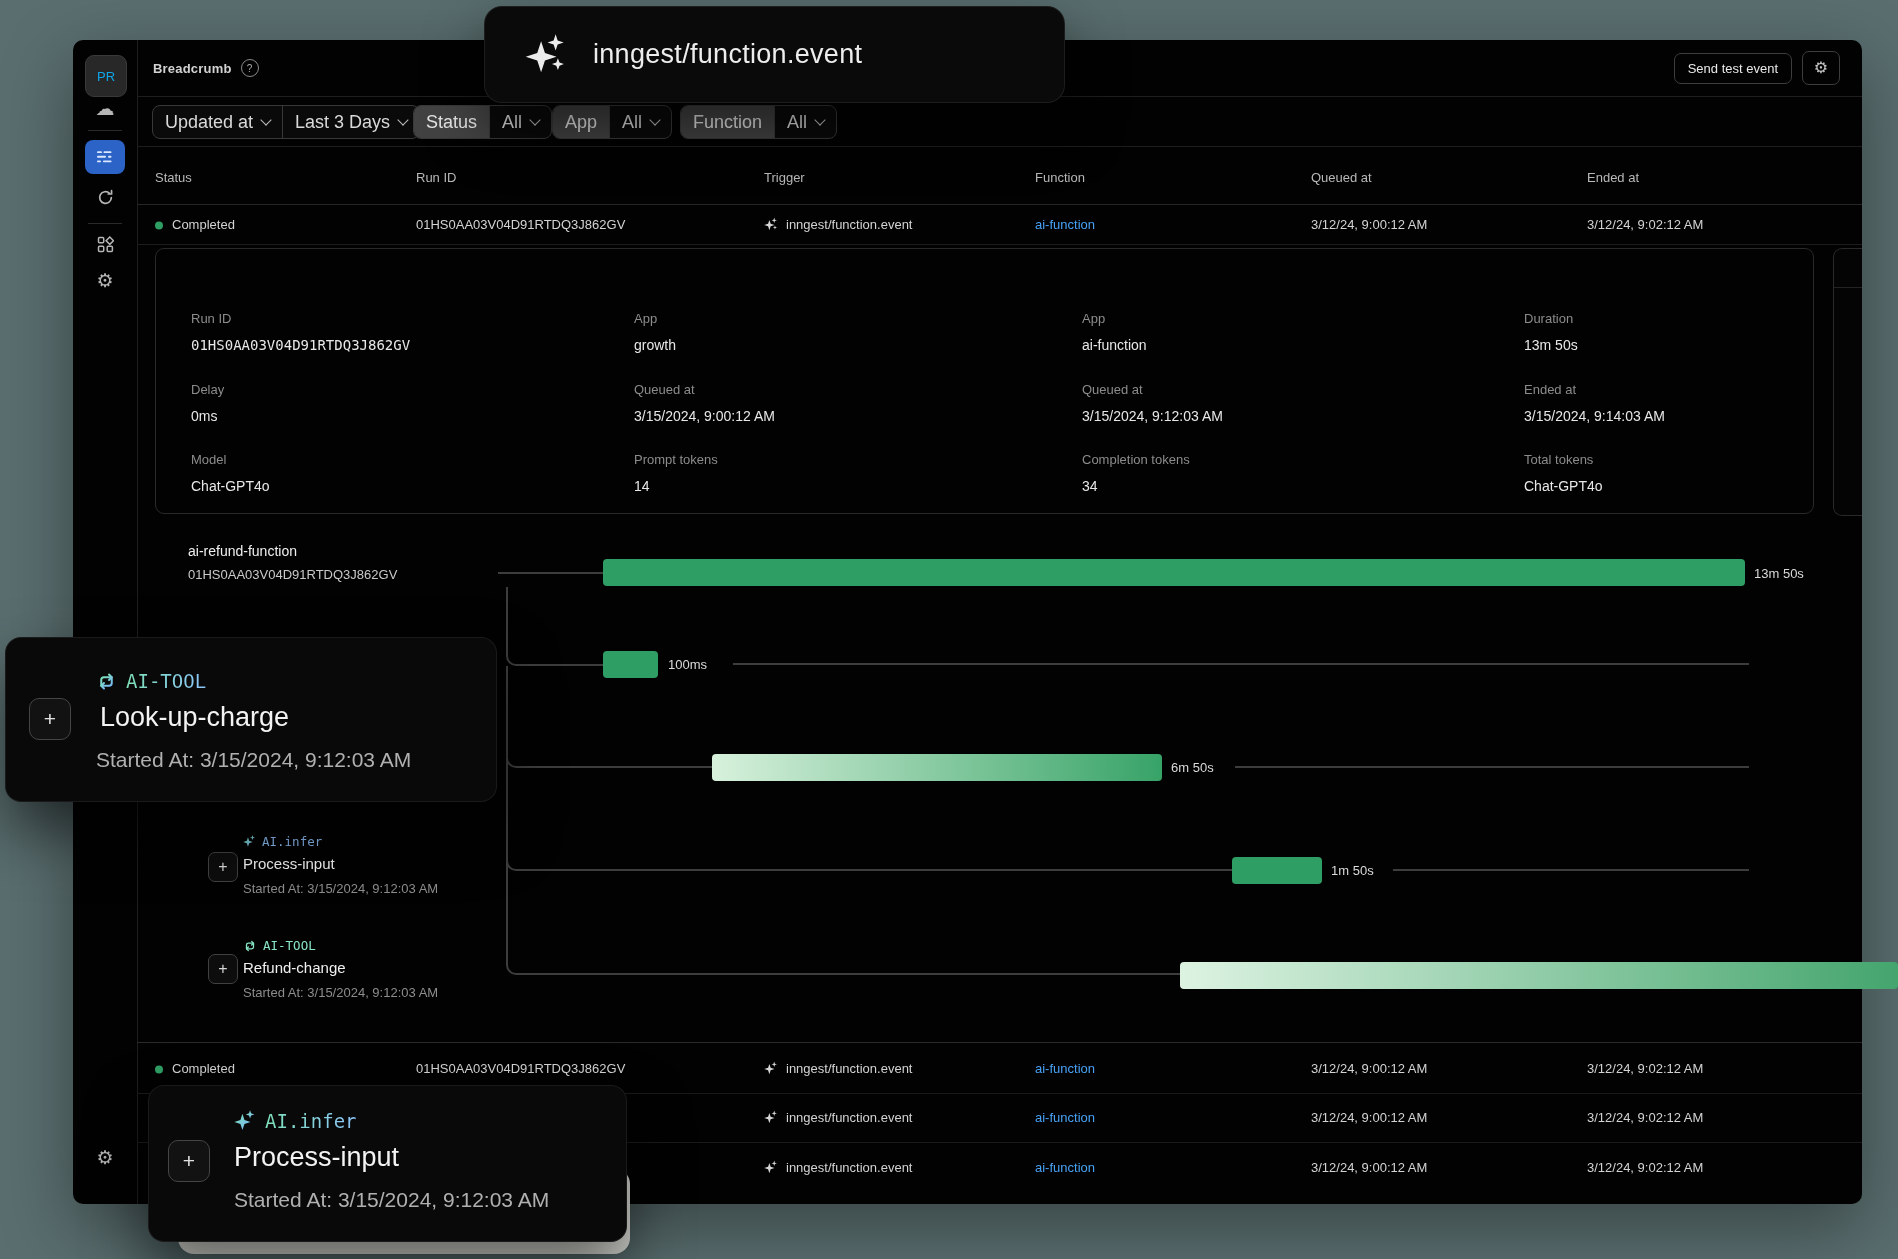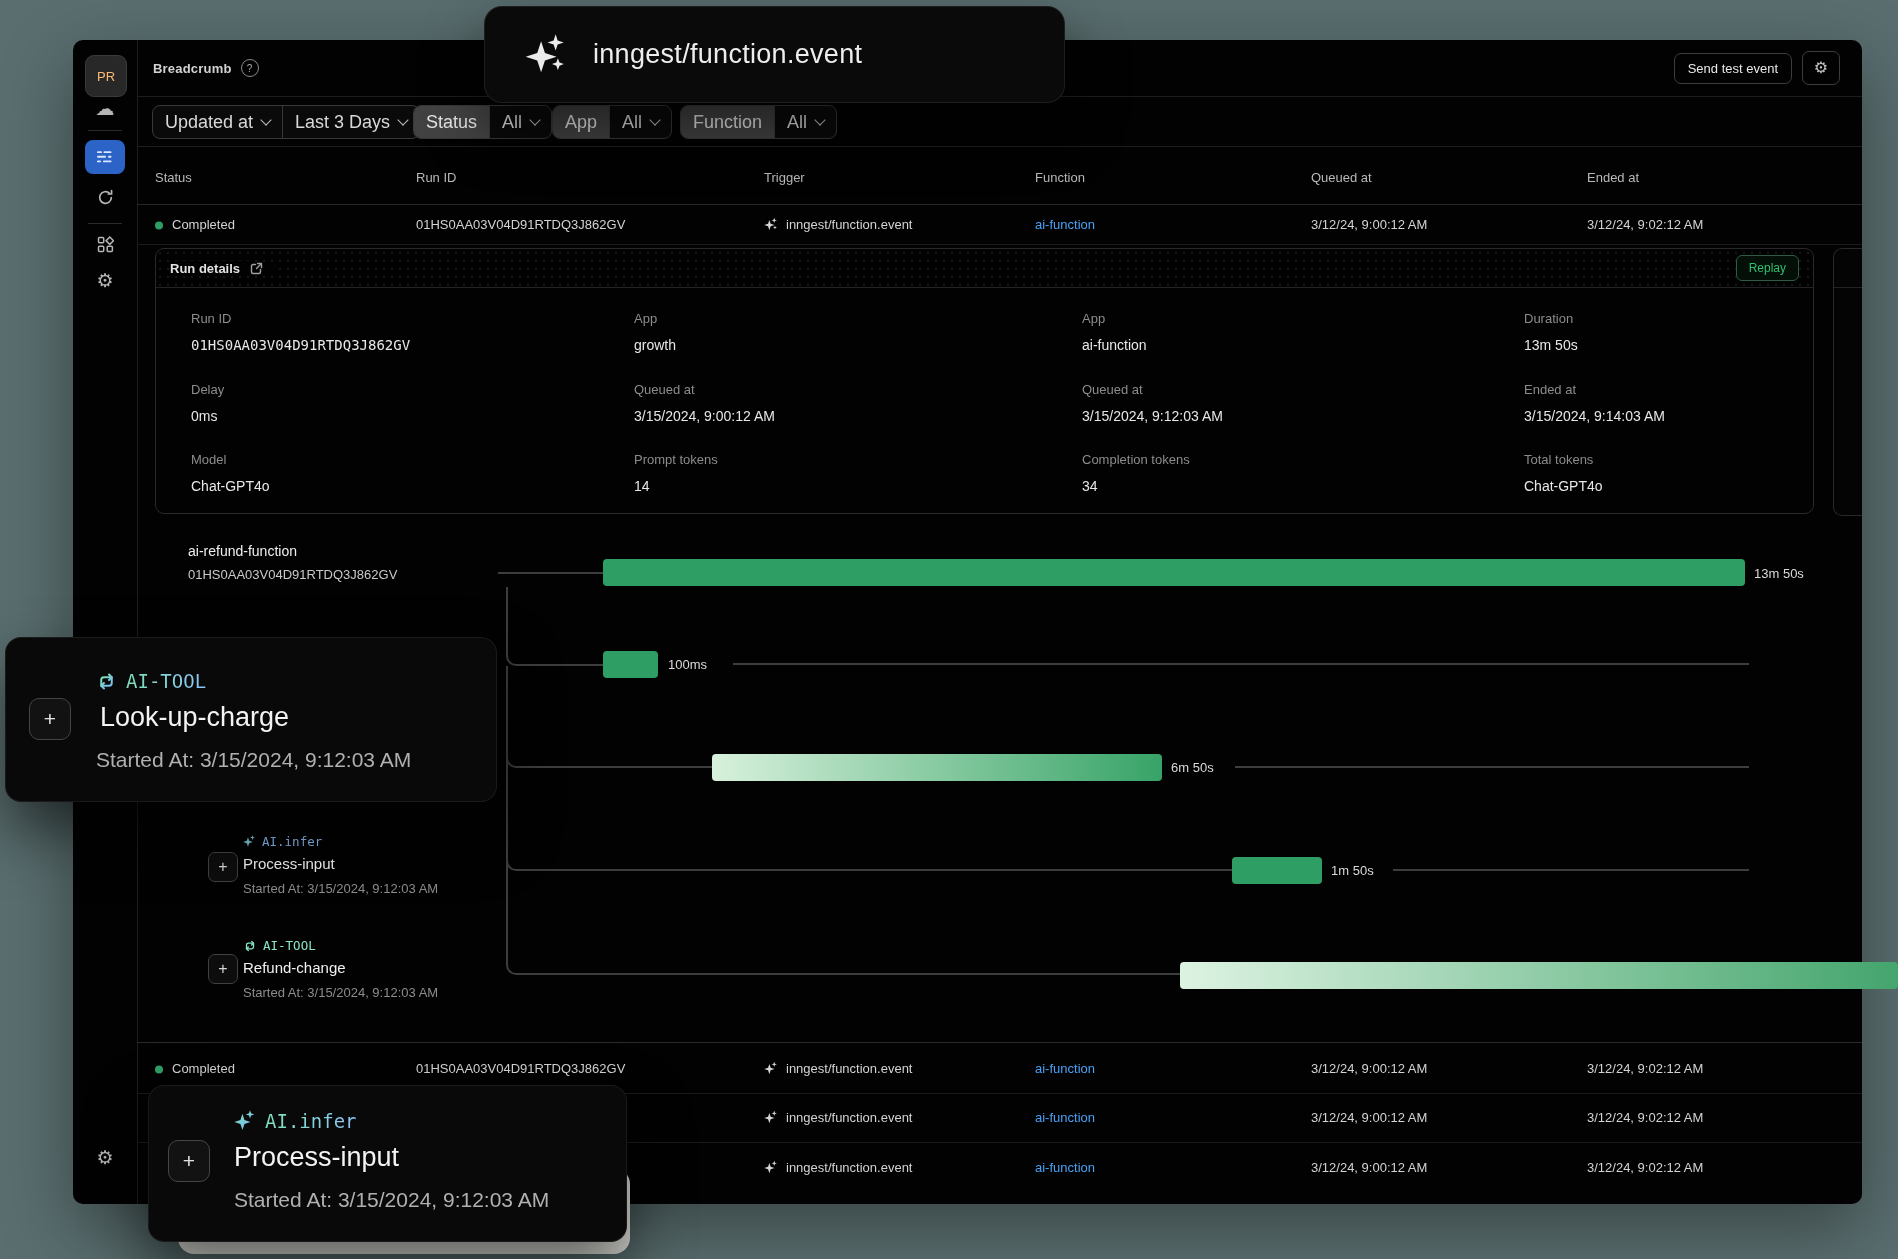--- a/index.html
+++ b/index.html
@@ -14,21 +14,21 @@
 
   
   .app{
     position:absolute;left:73px;top:40px;width:1789px;height:1164px;
     background:#020202;border-radius:10px;box-shadow:0 24px 70px rgba(0,0,0,.38);
   }
 
   
   .sidebar{position:absolute;left:0;top:0;bottom:0;width:64px;border-right:1px solid #1d1d1d;}
   .avatar{position:absolute;left:12px;top:15px;width:40px;height:40px;border-radius:9px;
-    background:#282828;border:1px solid #3a3a3a;color:#fdba74;font-size:13px;
+    background:#282828;border:1px solid #3a3a3a;color:#0ea5e9;font-size:13px;
     display:flex;align-items:center;justify-content:center;}
   .side-ic{position:absolute;left:0;width:64px;text-align:center;color:#b5b5b5;}
   .side-hr{position:absolute;left:15px;right:15px;border-top:1px solid #2a2a2a;}
   .side-active{position:absolute;left:12px;top:100px;width:40px;height:34px;border-radius:8px;
     background:#2b63c6;display:flex;align-items:center;justify-content:center;}
   .glyph{font-size:19px;line-height:1;}
 
   
   .topbar{position:absolute;left:64px;top:0;right:0;height:57px;border-bottom:1px solid #1d1d1d;
     display:flex;align-items:center;padding:0 22px 0 16px;box-sizing:border-box;}
@@ -234,32 +234,20 @@
         <polygon points="18.8,13.8 19.7,16.3 22.2,17.2 19.7,18.1 18.8,20.6 17.9,18.1 15.4,17.2 17.9,16.3"></polygon>
       </svg>
       <span>inngest/function.event</span>
     </span>
     <span class="cell link" style="left:898px">ai-function</span>
     <span class="cell" style="left:1174px">3/12/24, 9:00:12 AM</span>
     <span class="cell" style="left:1450px">3/12/24, 9:02:12 AM</span>
   </div>
 
   <div class="panel">
-    <div class="panel-head">
-      <span class="panel-title">Run details</span>
-      <span style="background:#020202;padding-right:12px;">
-        <svg width="13" height="13" viewBox="0 0 13 13" fill="none" stroke="#9f9f9f" stroke-width="1.4" stroke-linecap="round" stroke-linejoin="round">
-          <path d="M5.5 2.5H3a1.5 1.5 0 0 0-1.5 1.5v6A1.5 1.5 0 0 0 3 11.5h6a1.5 1.5 0 0 0 1.5-1.5V7.5"></path>
-          <path d="M7.5 1.5h4v4"></path>
-            <path d="M11.2 1.8 6.5 6.5"></path>
-        </svg>
-      </span>
-      <span class="sp"></span>
-      <button class="replay">Replay</button>
-    </div>
 
     <span class="fl" style="left:35px;top:62px">Run ID</span>
     <span class="fv mono" style="left:35px;top:88px">01HS0AA03V04D91RTDQ3J862GV</span>
     <span class="fl" style="left:478px;top:62px">App</span>
     <span class="fv link" style="left:478px;top:88px">growth</span>
     <span class="fl" style="left:926px;top:62px">App</span>
     <span class="fv link" style="left:926px;top:88px">ai-function</span>
     <span class="fl" style="left:1368px;top:62px">Duration</span>
     <span class="fv" style="left:1368px;top:88px">13m 50s</span>
 

